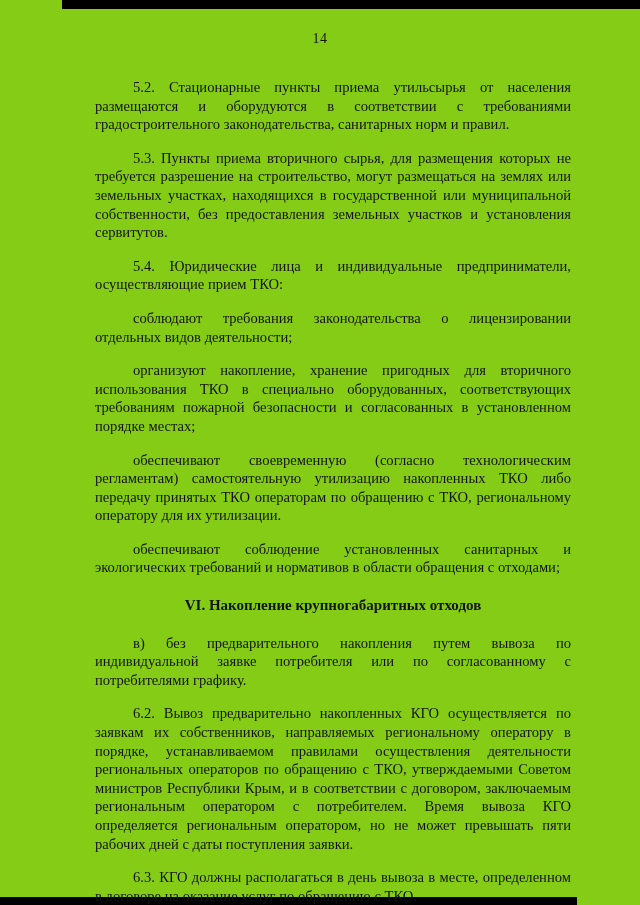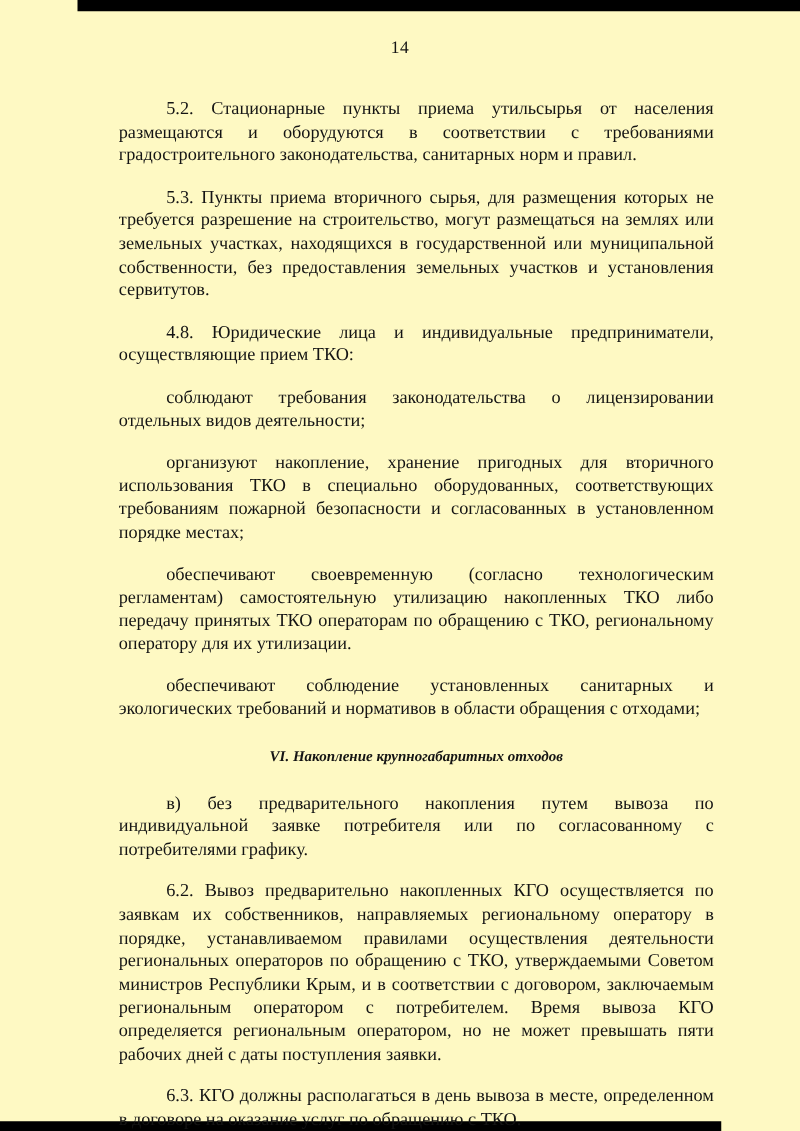--- a/index.html
+++ b/index.html
@@ -4,21 +4,21 @@
 <style>
   html, body {
     margin: 0;
     padding: 0;
     background: #ffffff;
   }
   .page {
     position: relative;
     width: 640px;
     height: 905px;
-    background: #fef9c3;
+    background: #84cc16;
     overflow: hidden;
     font-family: "Liberation Serif", "DejaVu Serif", serif;
     color: #141414;
   }
   .scan-bar-top {
     position: absolute;
     top: 0;
     left: 62px;
     right: 0;
     height: 9px;
@@ -50,42 +50,41 @@
     line-height: 18.6px;
     text-align: justify;
     text-align-last: left;
   }
   .para {
     margin: 15px;
     text-indent: 38px;
   }
   .heading {
     margin: 19px 0 19px 0;
-    font-size: 12px;
+    font-size: 15px;
     font-weight: bold;
     text-align: center;
     text-align-last: center;
     text-indent: 0;
-    font-style: italic;
   }
 </style>
 </head>
 <body>
 
 <div class="page">
 
   <div class="scan-bar-top"></div>
   <div class="scan-bar-bottom"></div>
 
   <div class="page-number">14</div>
 
   <div class="content">
     <p class="para">5.2. Стационарные пункты приема утильсырья от населения размещаются и оборудуются в соответствии с требованиями градостроительного законодательства, санитарных норм и правил.</p>
     <p class="para">5.3. Пункты приема вторичного сырья, для размещения которых не требуется разрешение на строительство, могут размещаться на землях или земельных участках, находящихся в государственной или муниципальной собственности, без предоставления земельных участков и установления сервитутов.</p>
-    <p class="para">4.8. Юридические лица и индивидуальные предприниматели, осуществляющие прием ТКО:</p>
+    <p class="para">5.4. Юридические лица и индивидуальные предприниматели, осуществляющие прием ТКО:</p>
     <p class="para">соблюдают требования законодательства о лицензировании отдельных видов деятельности;</p>
     <p class="para">организуют накопление, хранение пригодных для вторичного использования ТКО в специально оборудованных, соответствующих требованиям пожарной безопасности и согласованных в установленном порядке местах;</p>
     <p class="para">обеспечивают своевременную (согласно технологическим регламентам) самостоятельную утилизацию накопленных ТКО либо передачу принятых ТКО операторам по обращению с ТКО, региональному оператору для их утилизации.</p>
     <p class="para">обеспечивают соблюдение установленных санитарных и экологических требований и нормативов в области обращения с отходами;</p>
     <h2 class="heading">VI. Накопление крупногабаритных отходов</h2>
     <p class="para">в) без предварительного накопления путем вывоза по индивидуальной заявке потребителя или по согласованному с потребителями графику.</p>
     <p class="para">6.2. Вывоз предварительно накопленных КГО осуществляется по заявкам их собственников, направляемых региональному оператору в порядке, устанавливаемом правилами осуществления деятельности региональных операторов по обращению с ТКО, утверждаемыми Советом министров Республики Крым, и в соответствии с договором, заключаемым региональным оператором с потребителем. Время вывоза КГО определяется региональным оператором, но не может превышать пяти рабочих дней с даты поступления заявки.</p>
     <p class="para">6.3. КГО должны располагаться в день вывоза в месте, определенном в договоре на оказание услуг по обращению с ТКО.</p>
   </div>
 

